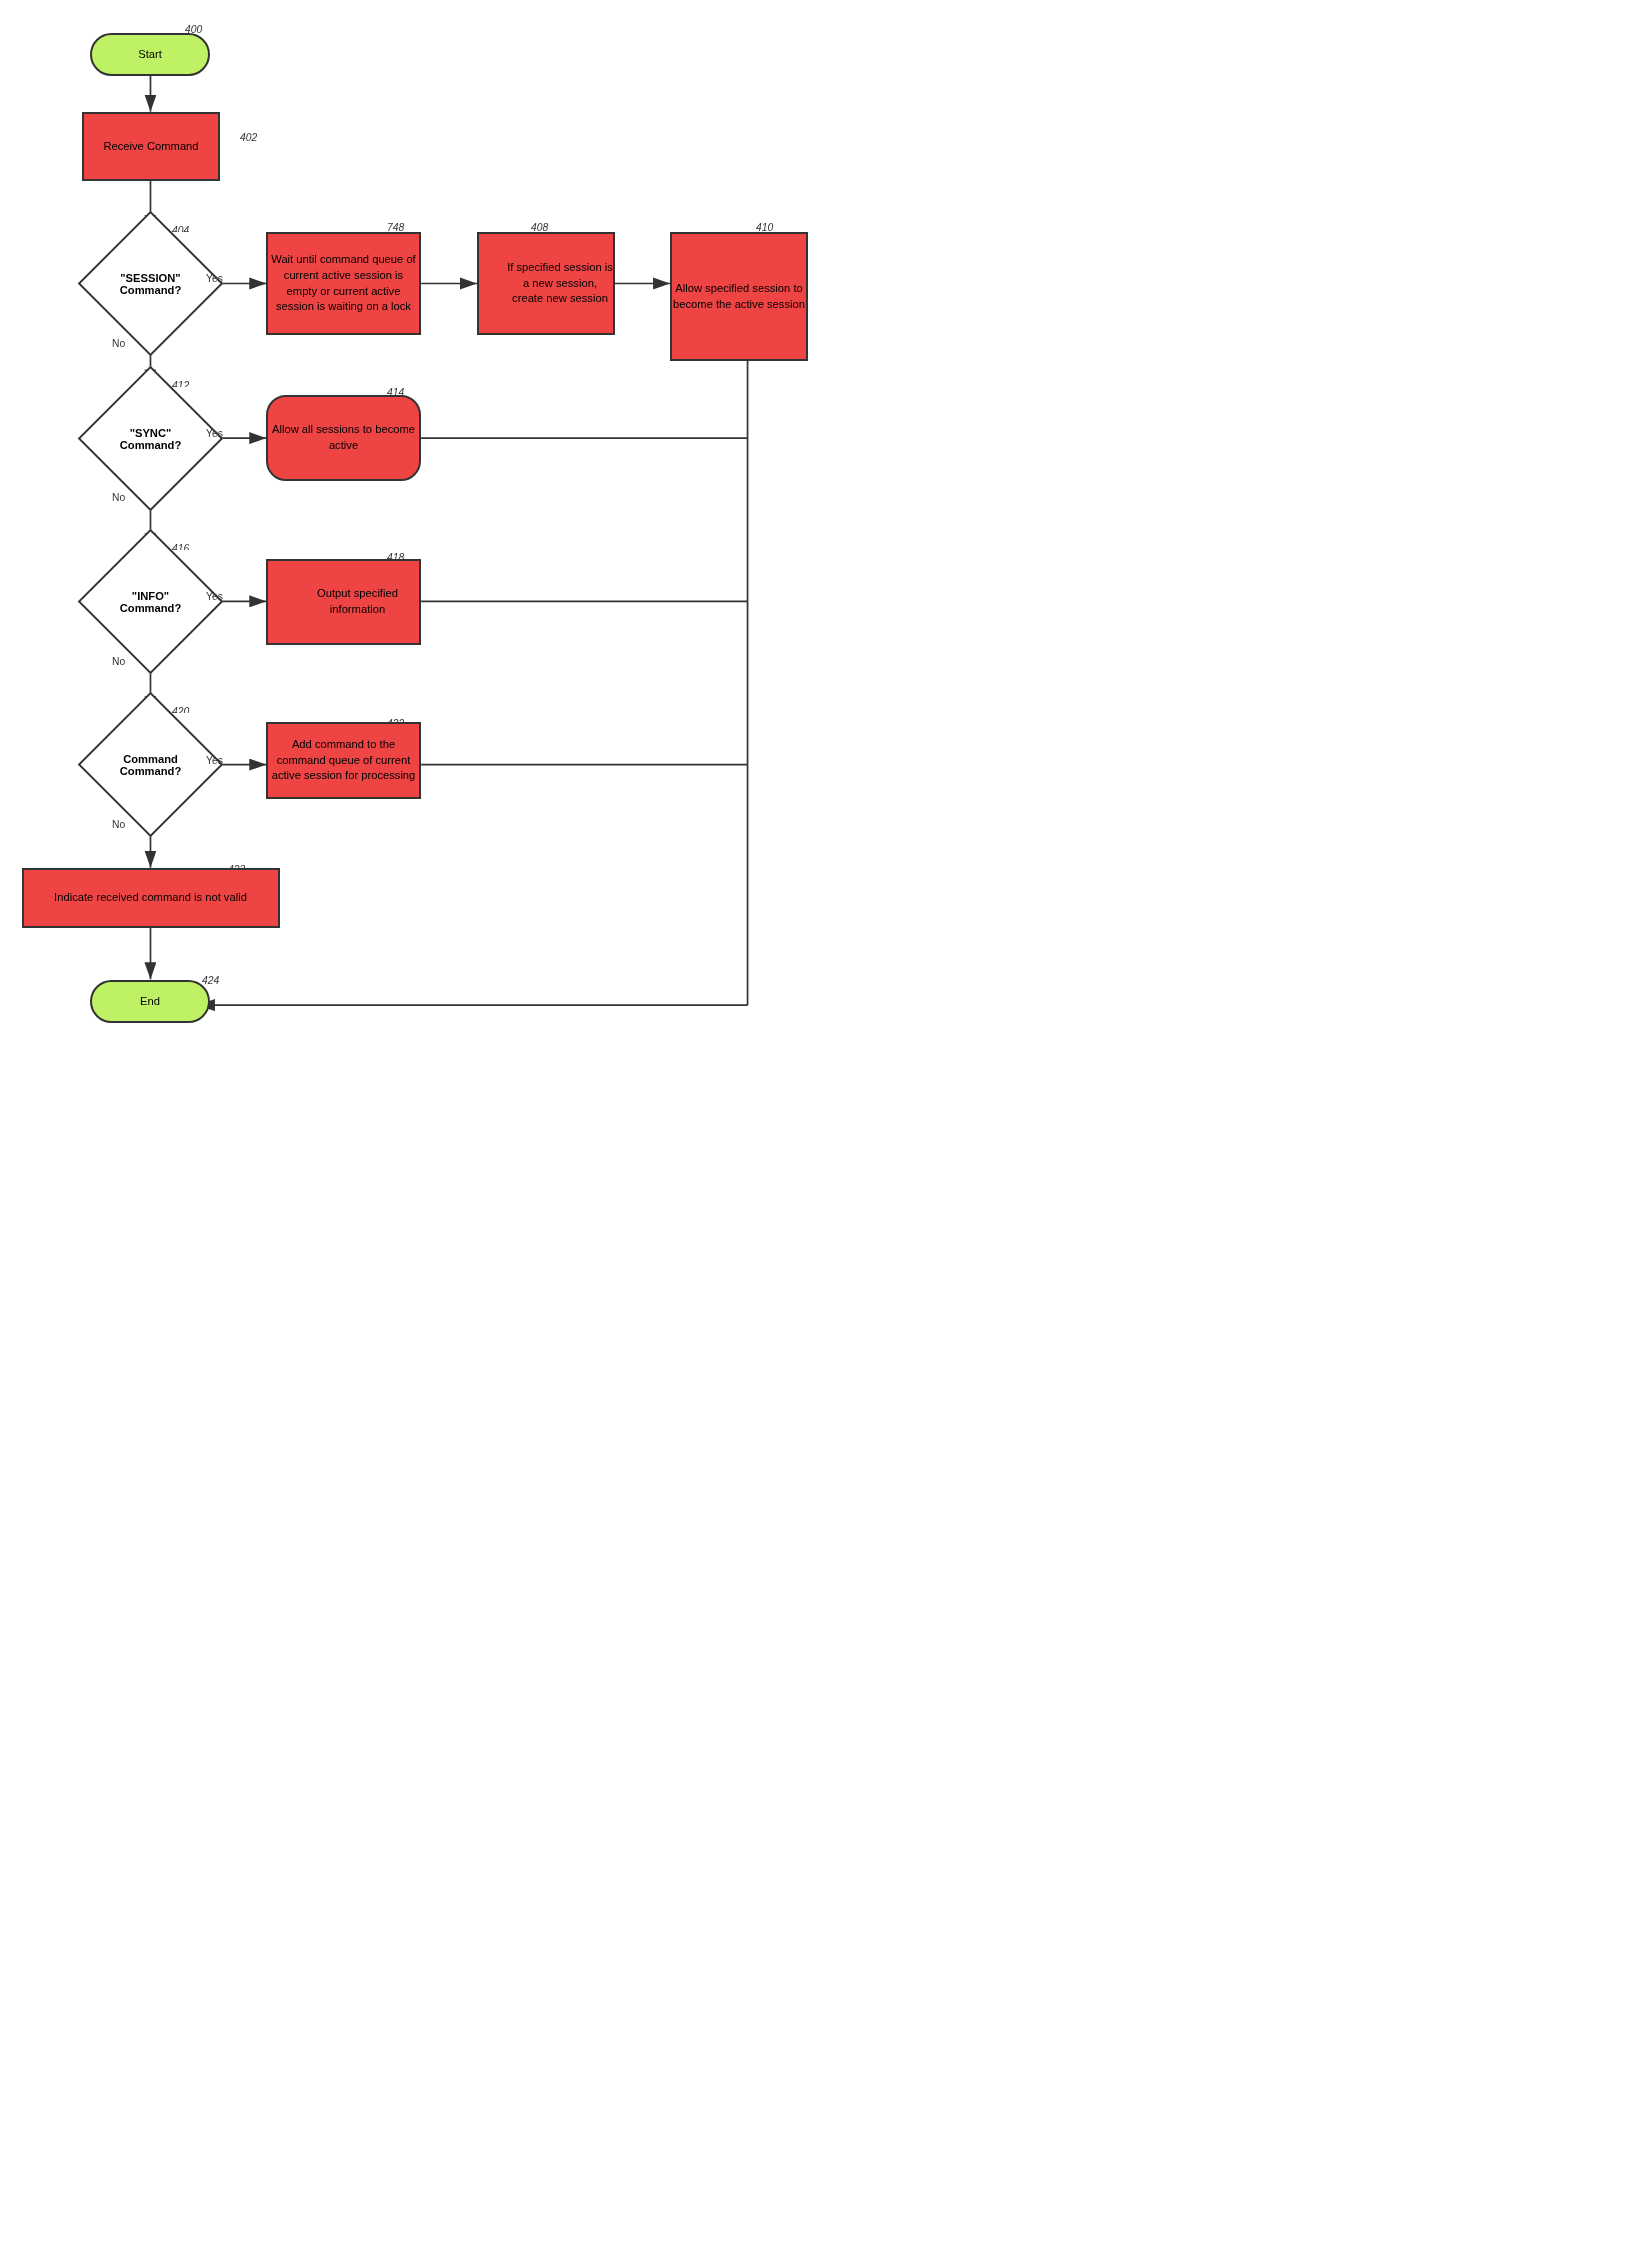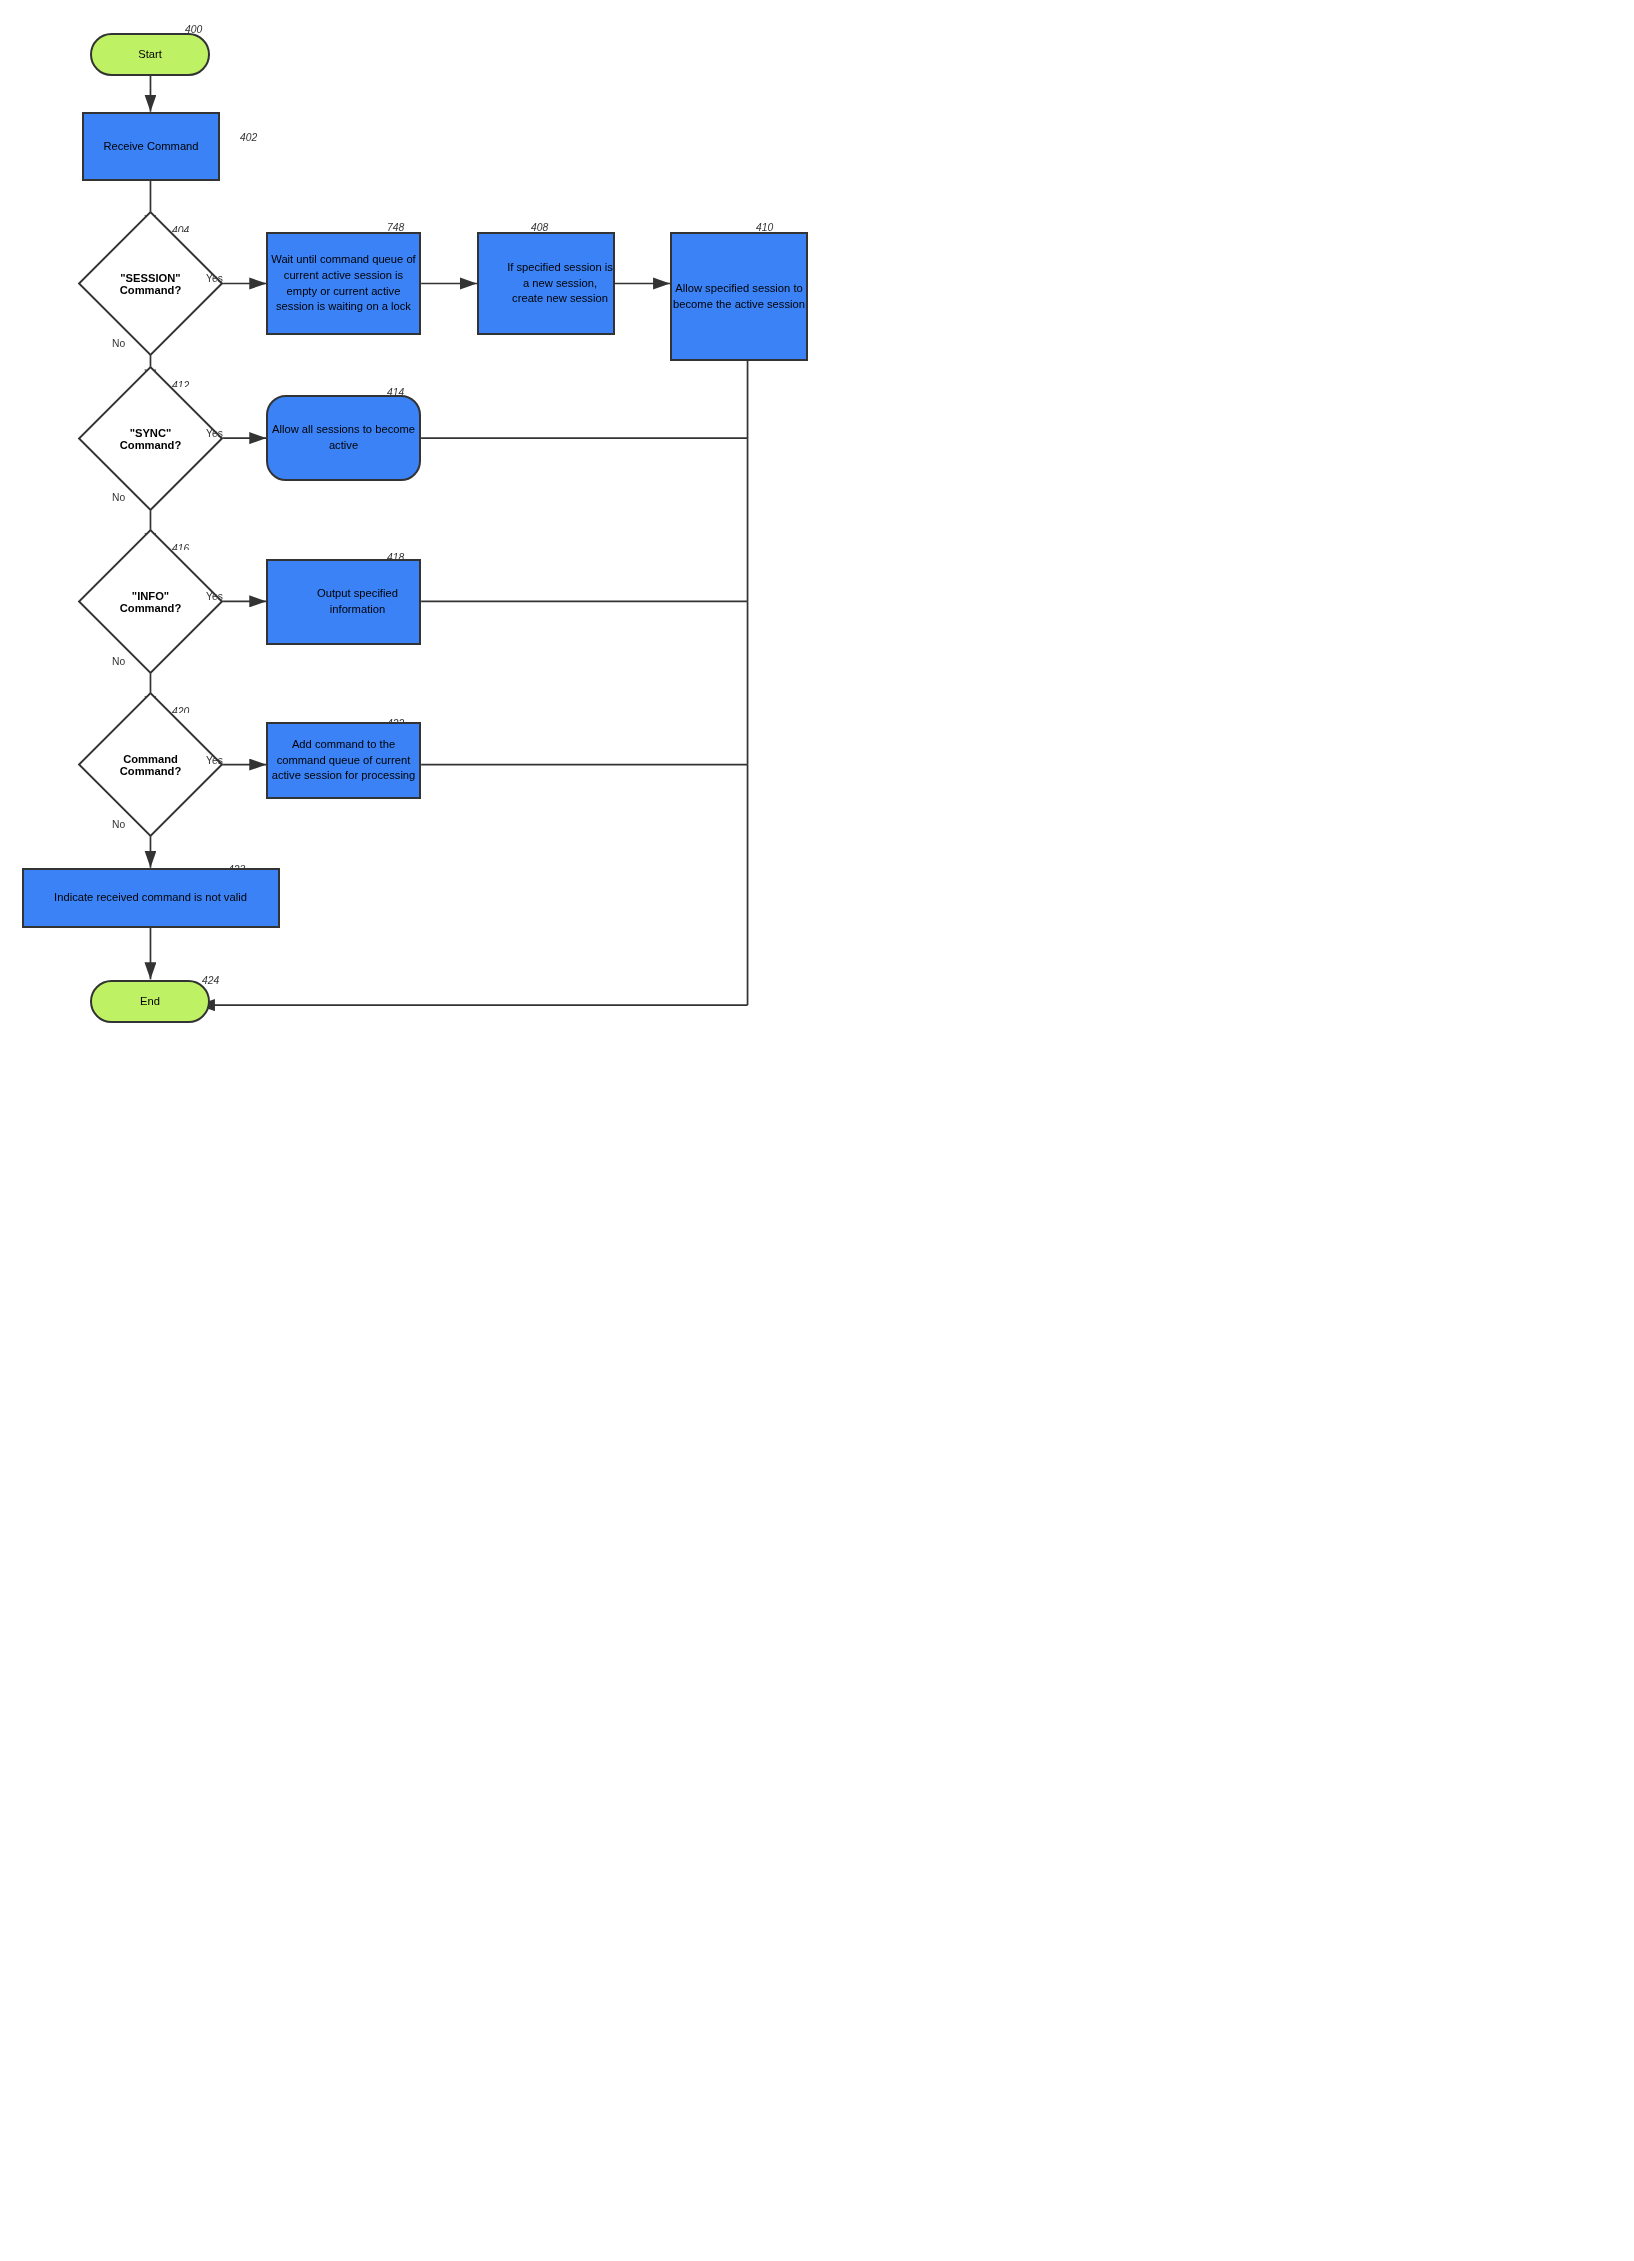--- a/index.html
+++ b/index.html
@@ -24,21 +24,21 @@
       justify-content: center;
       text-align: center;
     }
     .rounded-rect {
       border: 2.1px solid #333;
       border-radius: 26px;
       background: #bef264;
     }
     .rect {
       border: 2.1px solid #333;
-      background: #3b82f6;
+      background: #ef4444;
       align-items: center;
     }
     .diamond {
       width: 103px;
       height: 103px;
       position: absolute;
       background: #fff;
     }
     .diamond-inner {
       width: 100%;

